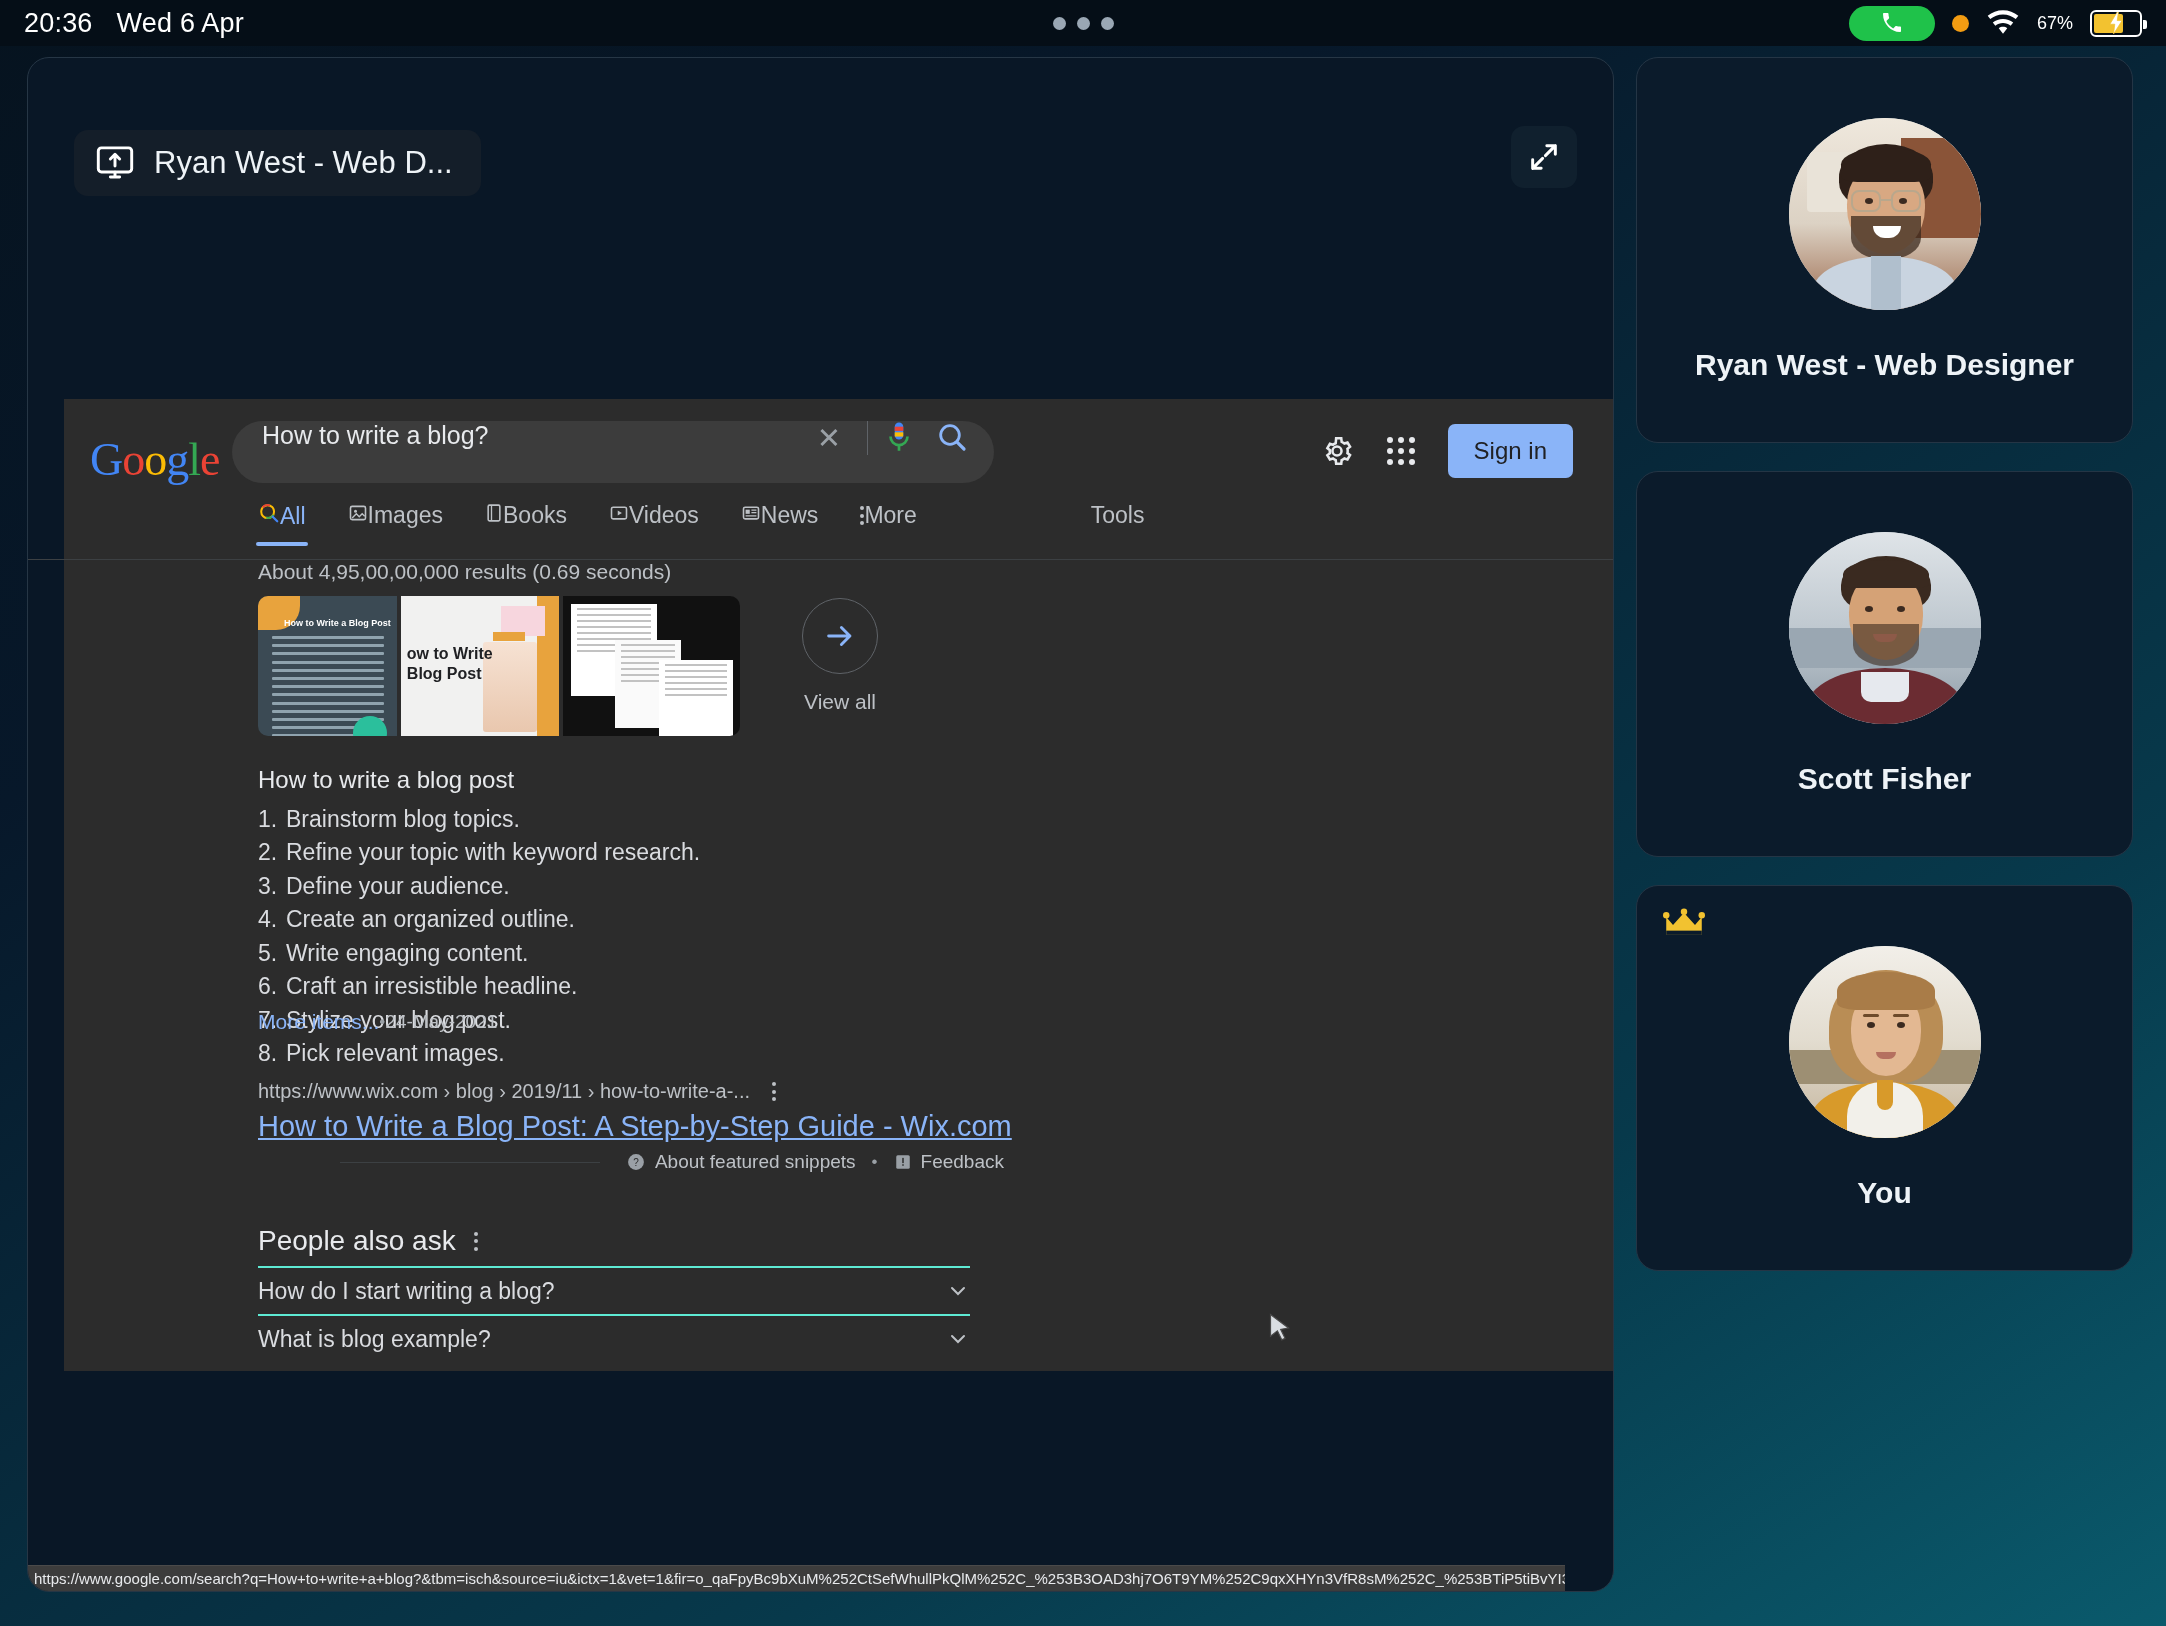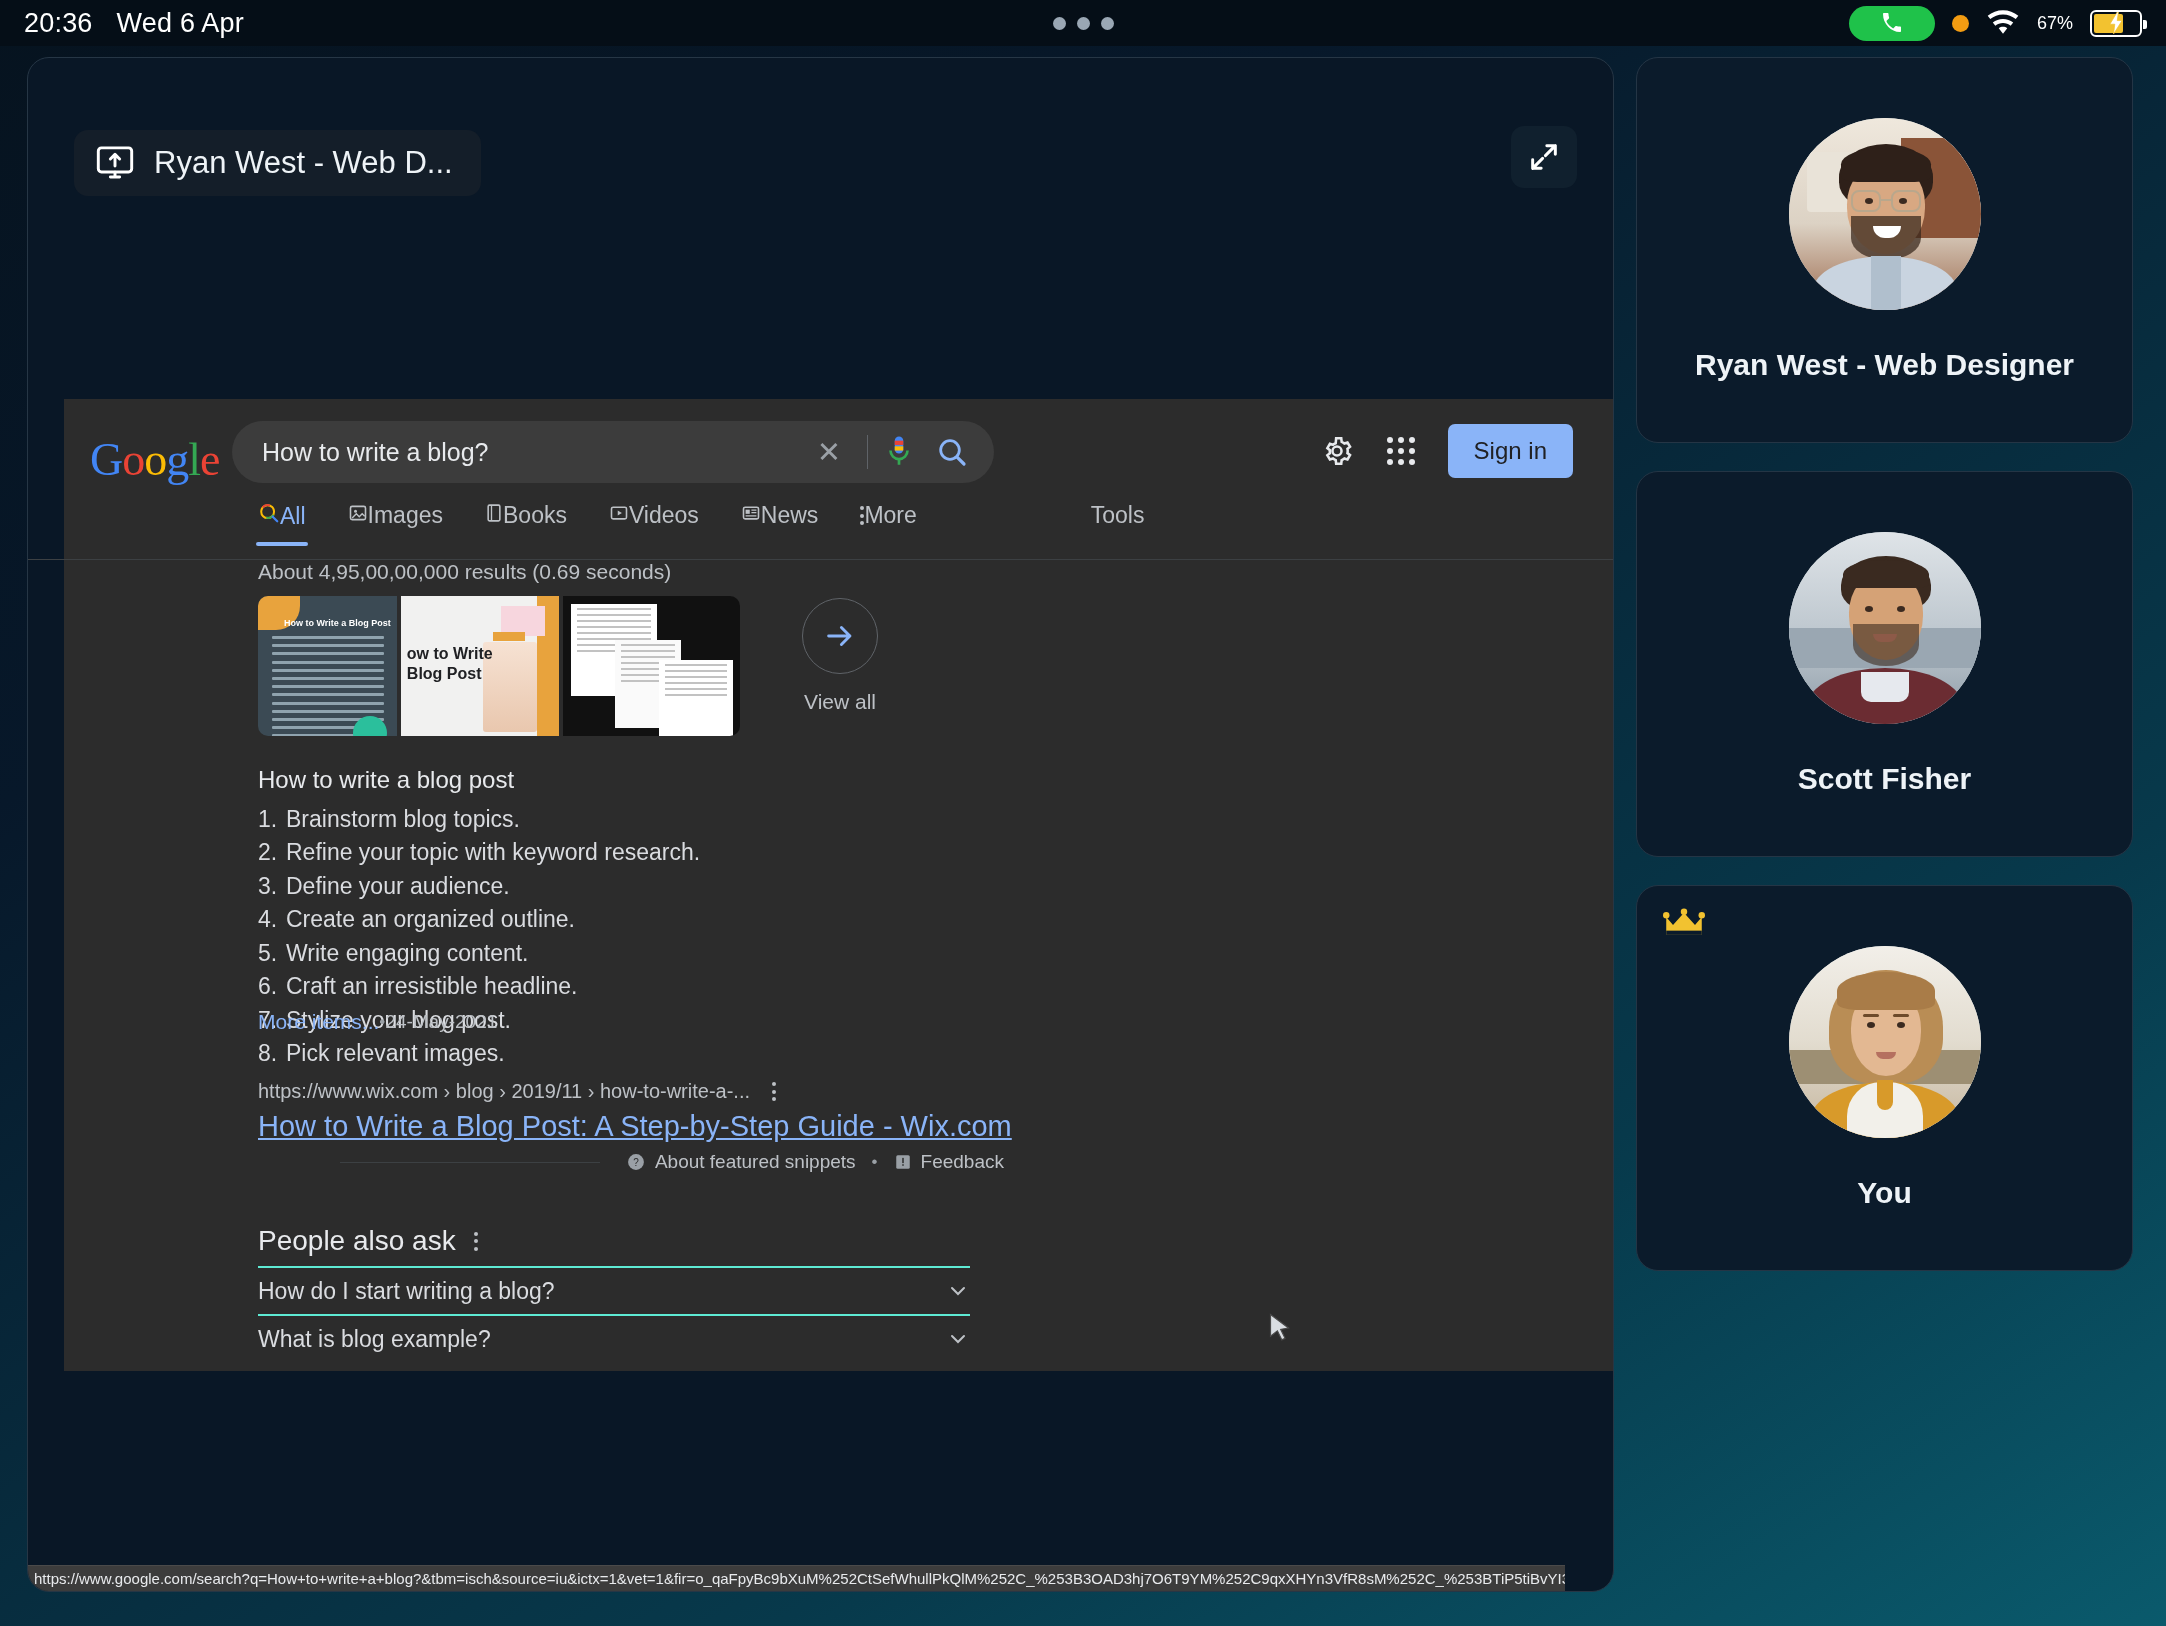--- a/index.html
+++ b/index.html
@@ -95,21 +95,21 @@
   .g-logo span:nth-child(2) { color: #ea4335; }
   .g-logo span:nth-child(3) { color: #fbbc05; }
   .g-logo span:nth-child(4) { color: #4285f4; }
   .g-logo span:nth-child(5) { color: #34a853; }
   .g-logo span:nth-child(6) { color: #ea4335; }
 
   .g-searchbar {
     position: absolute; left: 204px; top: 363px;
     width: 762px; height: 62px;
     background: #3c3c3c; border-radius: 32px;
-    display: flex; align-items: center;
+    display: flex; align-items: flex-start;
     padding: 0 26px 0 30px;
   }
   .g-search-text {
     flex: 1; color: #e8eaed; font-size: 25px;
   }
   .g-clear { color: #9aa0a6; font-size: 29px; padding: 0 10px; }
   .g-divider { width: 1px; height: 34px; background: #5f6368; margin: 0 16px; }
   .g-mic { width: 30px; height: 34px; margin-right: 22px; }
   .g-searchicon { width: 32px; height: 32px; }
 

